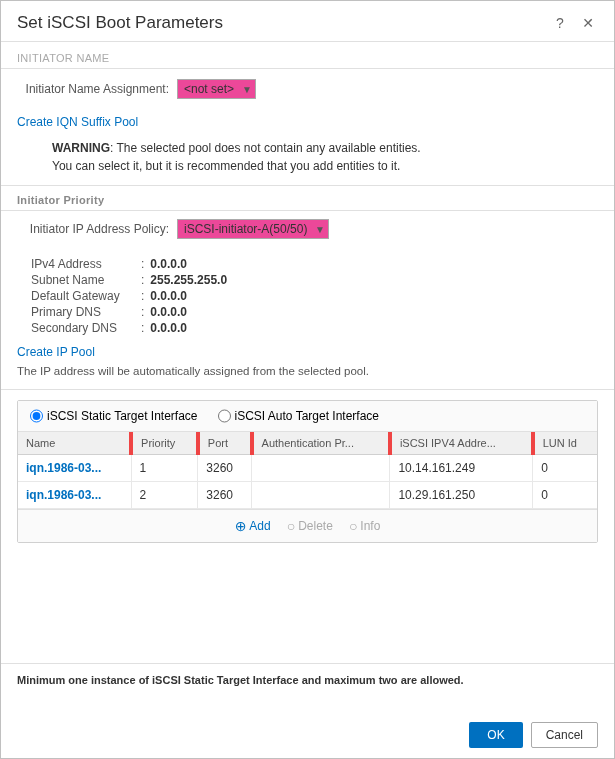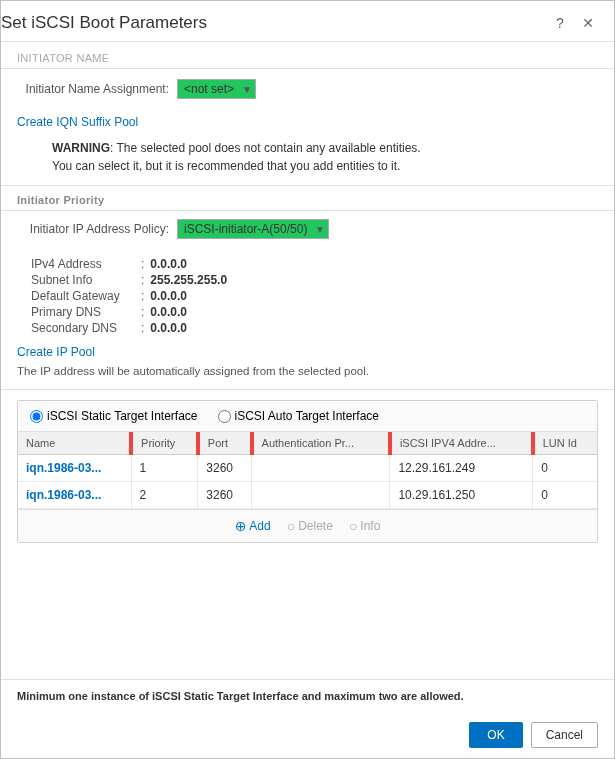--- a/index.html
+++ b/index.html
@@ -18,21 +18,21 @@
       background: #ffffff;
       border: 1px solid #c0c0c0;
       box-shadow: 0 4px 16px rgba(0,0,0,0.2);
       display: flex;
       flex-direction: column;
     }
     .dialog-header {
       display: flex;
       align-items: center;
       justify-content: space-between;
-      padding: 12px 16px 8px 0;
+      padding: 12px 16px 8px 16px;
       border-bottom: 1px solid #e0e0e0;
     }
     .dialog-title {
       font-size: 17px;
       font-weight: 400;
       color: #333;
     }
     .header-icons {
       display: flex;
       gap: 8px;
@@ -70,21 +70,21 @@
       padding-right: 8px;
     }
     .select-wrapper {
       position: relative;
       display: inline-block;
     }
     .select-wrapper select {
       appearance: none;
       -webkit-appearance: none;
       border: 1px solid #aaa;
-      background: #22c55e;
+      background: #ec4899;
       padding: 2px 20px 2px 6px;
       font-size: 12px;
       cursor: pointer;
       color: #333;
     }
     .select-arrow {
       position: absolute;
       right: 4px;
       top: 50%;
       transform: translateY(-50%);
@@ -153,21 +153,20 @@
     .interface-header {
       padding: 8px 12px;
       display: flex;
       align-items: center;
       gap: 20px;
       border-bottom: 1px solid #e0e0e0;
       background: #fafafa;
     }
     .radio-option {
       display: flex;
-      align-items: center;
       gap: 4px;
       cursor: pointer;
     }
     .radio-option input[type="radio"] {
       cursor: pointer;
     }
     .table-container {
       width: 100%;
     }
     .data-table {
@@ -224,31 +223,32 @@
       cursor: default;
     }
     .footer-action .action-icon {
       font-size: 14px;
     }
     .dialog-footer {
       padding: 10px 16px;
       border-top: 1px solid #e0e0e0;
       display: flex;
       flex-direction: column;
-      gap: 20px;
+      gap: 2px;
     }
     .footer-warning {
       font-size: 11px;
       font-weight: bold;
       color: #333;
     }
     .footer-buttons {
       display: flex;
       justify-content: flex-end;
       gap: 8px;
+      margin-top: 34px;
     }
     .btn-ok {
       background: #0070c0;
       color: white;
       border: none;
       padding: 5px 18px;
       font-size: 12px;
       cursor: pointer;
       border-radius: 2px;
     }
@@ -337,21 +337,21 @@
       </div>
     </div>
 
     <div class="info-grid">
       <div class="info-row">
         <span class="info-key">IPv4 Address</span>
         <span class="info-colon">:</span>
         <span class="info-value">0.0.0.0</span>
       </div>
       <div class="info-row">
-        <span class="info-key">Subnet Info</span>
+        <span class="info-key">Subnet Name</span>
         <span class="info-colon">:</span>
         <span class="info-value">255.255.255.0</span>
       </div>
       <div class="info-row">
         <span class="info-key">Default Gateway</span>
         <span class="info-colon">:</span>
         <span class="info-value">0.0.0.0</span>
       </div>
       <div class="info-row">
         <span class="info-key">Primary DNS</span>
@@ -395,21 +395,21 @@
               <th>iSCSI IPV4 Addre...</th>
               <th>LUN Id</th>
             </tr>
           </thead>
           <tbody>
             <tr class="table-row">
               <td><span class="row-name">iqn.1986-03...</span></td>
               <td>1</td>
               <td>3260</td>
               <td></td>
-              <td>12.29.161.249</td>
+              <td>10.14.161.249</td>
               <td>0</td>
             </tr>
             <tr class="table-row">
               <td><span class="row-name">iqn.1986-03...</span></td>
               <td>2</td>
               <td>3260</td>
               <td></td>
               <td>10.29.161.250</td>
               <td>0</td>
             </tr>

